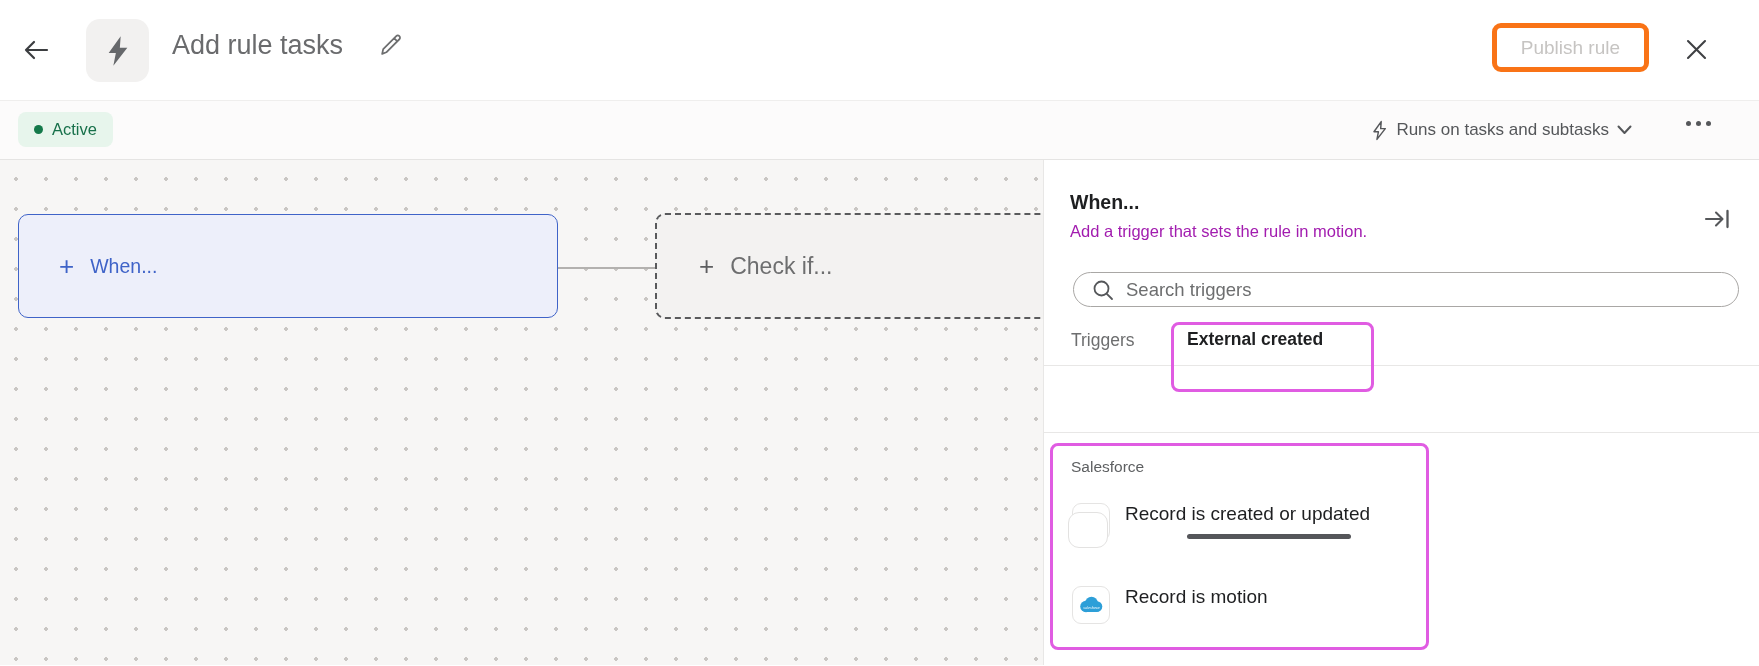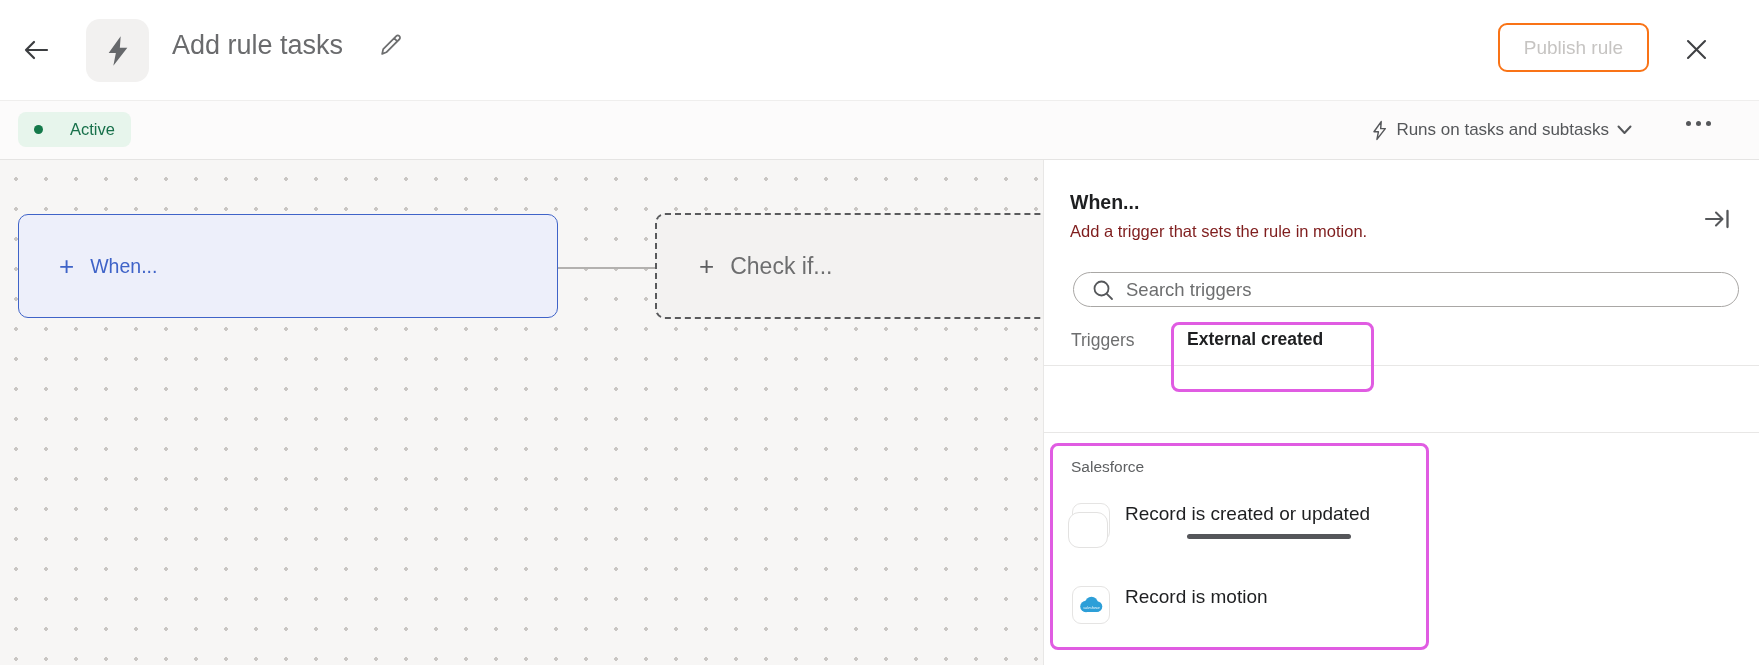--- a/index.html
+++ b/index.html
@@ -9,30 +9,30 @@
   
   .topbar { position:relative; height:101px; background:#ffffff; border-bottom:1px solid #efeeed;
             display:flex; align-items:center; }
   .back-btn { position:absolute; left:18px; top:32px; width:36px; height:36px; display:flex;
               align-items:center; justify-content:center; cursor:pointer; }
   .bolt-btn { position:absolute; left:86px; top:19px; width:63px; height:63px; background:#f2f1f0;
               border-radius:14px; display:flex; align-items:center; justify-content:center; }
   .rule-title { position:absolute; left:172px; top:30px; font-size:27px; font-weight:500; color:#6a6b6d; }
   .pencil { position:absolute; left:378px; top:33px; }
   .publish-btn { position:absolute; right:110px; top:23px; height:49px; padding:0 24px;
-                 border:2px solid #f97316; border-radius:9px; background:#fff; color:#c6c4c2;
+                 border:5px solid #f97316; border-radius:9px; background:#fff; color:#c6c4c2;
                  font-size:19px; font-family:inherit; display:flex; align-items:center; }
   .close-btn { position:absolute; right:50px; top:36px; width:26px; height:26px; display:flex;
                align-items:center; justify-content:center; cursor:pointer; }
 
   
   .toolbar { position:relative; height:59px; background:#fcfbfb; border-bottom:1px solid #e5e4e3;
              display:flex; align-items:center; }
   .status-badge { position:absolute; left:18px; top:11px; height:35px; padding:0 16px;
-                  background:#e7f5ec; border-radius:8px; display:flex; align-items:center; gap:27px; }
+                  background:#e7f5ec; border-radius:8px; display:flex; align-items:center; gap:9px; }
   .status-dot { width:9px; height:9px; border-radius:50%; background:#14794a; }
   .status-badge span.lbl { color:#17704a; font-size:16.5px; font-weight:500; }
   .scope-ctl { position:absolute; right:127px; top:12px; height:34px; display:flex; align-items:center;
                gap:8px; color:#55575a; font-size:17px; font-weight:500; cursor:pointer;text-align:center; }
   .more-btn { position:absolute; right:48px; top:20px; display:flex; gap:5px; align-items:center;
               cursor:pointer; }
   .more-btn i { width:5px; height:5px; border-radius:50%; background:#55575a; }
 
   
   .main { position:relative; height:505px; display:flex; }
@@ -51,21 +51,21 @@
 
   .check-card { position:absolute; left:655px; top:53px; width:500px; height:106px;
                 background:#f3f2f1; border:2.5px dashed #595a5c; border-radius:10px;
                 display:flex; align-items:center; padding-left:42px; gap:16px; cursor:pointer; }
   .check-card .plus { color:#5d5e60; font-size:26px; font-weight:500; line-height:1; }
   .check-card .lbl  { color:#6d6e6f; font-size:23px; }
 
   
   .panel { position:relative; width:716px; height:100%; background:#ffffff; border-left:1px solid #e8e7e6; }
   .panel-title { position:absolute; left:26px; top:31px; font-size:19.5px; font-weight:700; color:#1e1f21; }
-  .panel-sub   { position:absolute; left:26px; top:62px; font-size:16.5px; color:#7f1d1d; }
+  .panel-sub   { position:absolute; left:26px; top:62px; font-size:16.5px; color:#a21caf; }
   .collapse-btn { position:absolute; right:27px; top:44px; width:30px; height:30px; display:flex;
                   align-items:center; justify-content:center; cursor:pointer; }
 
   .search-box { position:absolute; left:29px; top:112px; width:666px; height:35px;
                 border:1px solid #a9a7a5; border-radius:23px; background:#fff;
                 display:flex; align-items:center; padding:0 14px 0 18px; gap:12px; }
   .search-box input { border:none; outline:none; flex:1; font-size:18.5px; color:#1e1f21;
                       font-family:inherit; background:transparent; }
   .search-box input::placeholder { color:#6d6e6f; opacity:1; }
 

